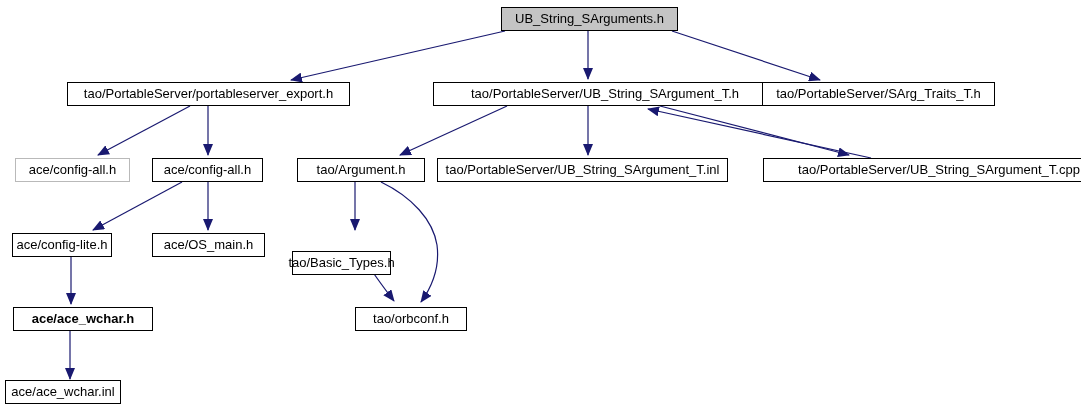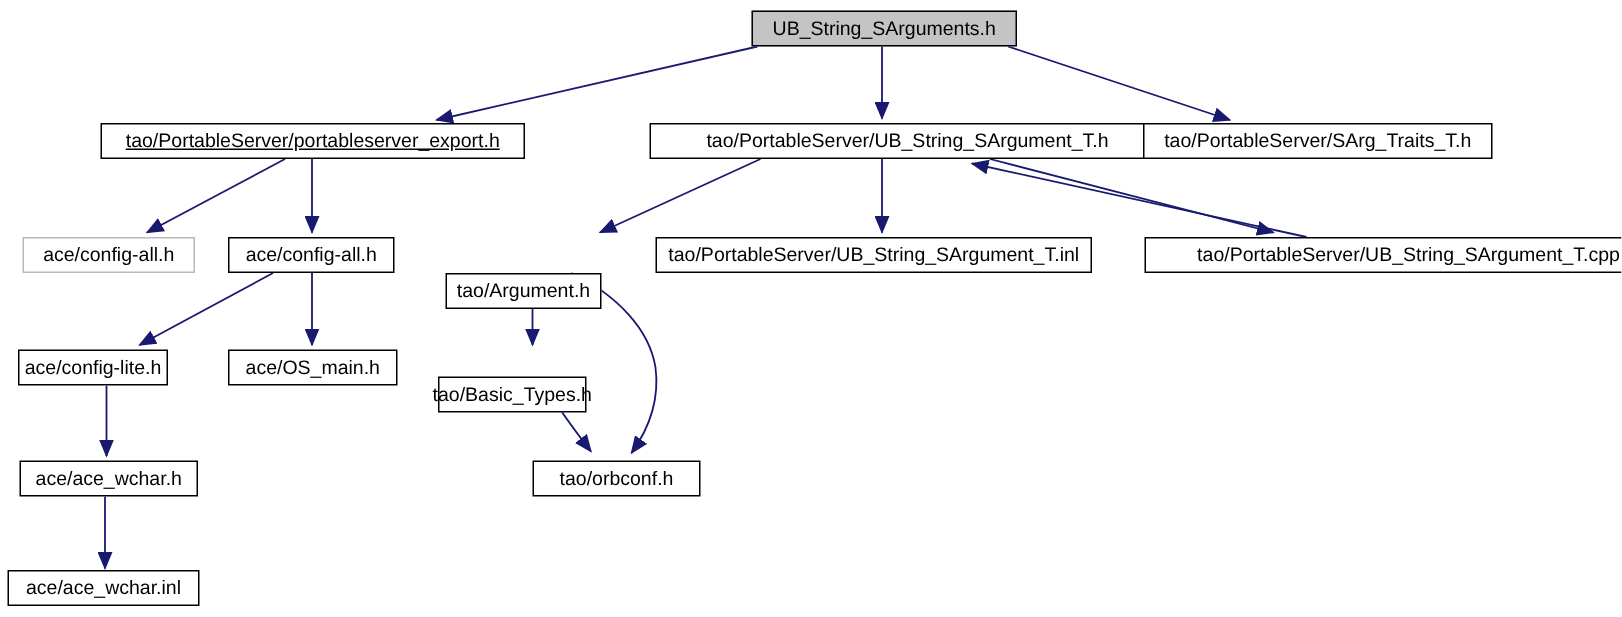--- a/index.html
+++ b/index.html
@@ -66,56 +66,56 @@
         <path d="M70 331 L70 379" class="edge" marker-end="url(#arrow)"></path>
         <path d="M355 182 L355 230" class="edge" marker-end="url(#arrow)"></path>
         <path d="M381 182 C412 197 433 220 437 245 C440 268 431 288 421 302" class="edge" marker-end="url(#arrow)"></path>
         <path d="M363 257 C372 272 384 288 394 301" class="edge" marker-end="url(#arrow)"></path>
       </g>
   </svg>
   <div id="nodes">
       <div class="node root" style="left: 501px; top: 7px; width: 177px;">
         <span>UB_String_SArguments.h</span>
       </div>
-      <div class="node normal" style="left: 67px; top: 82px; width: 283px; text-decoration: underline;">
+      <div class="node normal" style="left: 67px; top: 82px; width: 283px;">
         <span>tao/PortableServer/portableserver_export.h</span>
       </div>
       <div class="node normal" style="left: 433px; top: 82px; width: 344px;">
         <span>tao/PortableServer/UB_String_SArgument_T.h</span>
       </div>
       <div class="node normal" style="left: 762px; top: 82px; width: 233px;">
         <span>tao/PortableServer/SArg_Traits_T.h</span>
       </div>
       <div class="node muted" style="left: 15px; top: 158px; width: 115px;">
         <span>ace/config-all.h</span>
       </div>
       <div class="node normal" style="left: 152px; top: 158px; width: 111px;">
         <span>ace/config-all.h</span>
       </div>
-      <div class="node normal" style="left: 297px; top: 158px; width: 104px; margin-top: 24px;">
+      <div class="node normal" style="left: 297px; top: 158px; width: 128px;">
         <span>tao/Argument.h</span>
       </div>
       <div class="node normal" style="left: 437px; top: 158px; width: 291px;">
         <span>tao/PortableServer/UB_String_SArgument_T.inl</span>
       </div>
       <div class="node normal" style="left: 763px; top: 158px; width: 352px;">
         <span>tao/PortableServer/UB_String_SArgument_T.cpp</span>
       </div>
       <div class="node normal" style="left: 12px; top: 233px; width: 100px;">
         <span>ace/config-lite.h</span>
       </div>
       <div class="node normal" style="left: 152px; top: 233px; width: 113px;">
         <span>ace/OS_main.h</span>
       </div>
       <div class="node normal" style="left: 292px; top: 251px; width: 99px;">
         <span>tao/Basic_Types.h</span>
       </div>
-      <div class="node normal" style="left: 13px; top: 307px; width: 119px;">
+      <div class="node normal" style="left: 13px; top: 307px; width: 140px; font-weight: bold;">
         <span>ace/ace_wchar.h</span>
       </div>
       <div class="node normal" style="left: 355px; top: 307px; width: 112px;">
         <span>tao/orbconf.h</span>
       </div>
-      <div class="node normal" style="left: 5px; top: 380px; width: 128px;">
+      <div class="node normal" style="left: 5px; top: 380px; width: 116px;">
         <span>ace/ace_wchar.inl</span>
       </div>
     </div>
 </div>
 
 </body></html>

